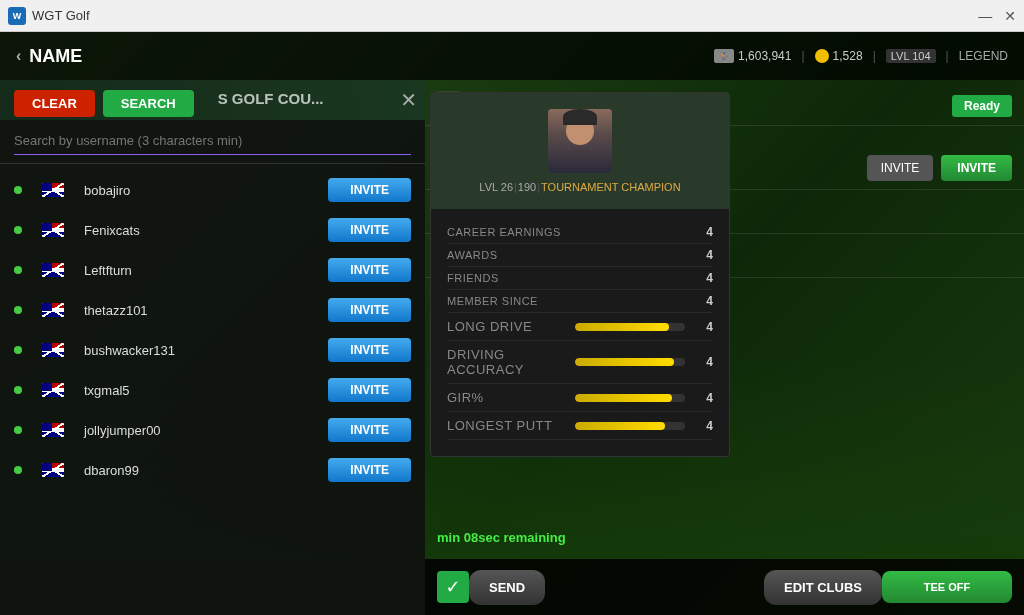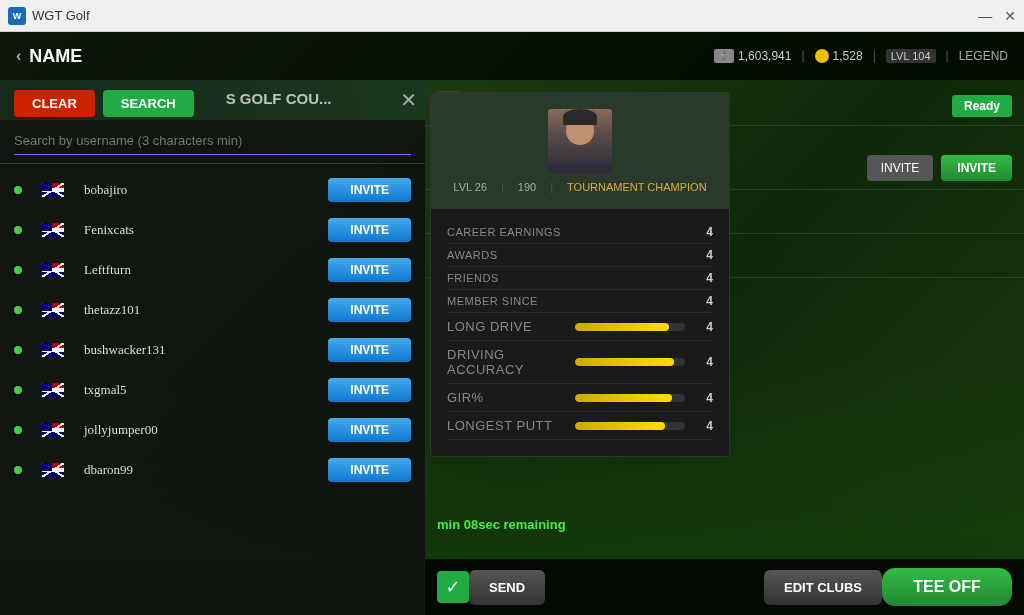--- a/index.html
+++ b/index.html
@@ -221,21 +221,20 @@
     .player-row {
       display: flex;
       align-items: center;
       justify-content: space-between;
       padding: 6px 0;
     }
     .player-left {
       display: flex;
       align-items: center;
       gap: 20px;
-      font-family: Liberation Serif, serif;
     }
     .online-dot {
       width: 8px;
       height: 8px;
       background: #44cc44;
       border-radius: 50%;
       flex-shrink: 0;
     }
     .flag {
       width: 22px;
@@ -342,34 +341,34 @@
       color: white;
       font-size: 18px;
       cursor: pointer;
     }
 
     .bottom-btn {
       background: linear-gradient(180deg, #555, #333);
       color: white;
       border: none;
       padding: 10px 20px;
-      border-radius: 6px;
+      border-radius: 12px;
       font-size: 13px;
       font-weight: bold;
       cursor: pointer;
       text-transform: uppercase;
     }
 
     .tee-off-btn {
       background: linear-gradient(180deg, #33bb44, #228833);
       color: white;
       border: none;
       padding: 10px 30px;
-      border-radius: 13px;
-      font-size: 16px;
+      border-radius: 8px;
+      font-size: 11px;
       font-weight: bold;
       cursor: pointer;
       text-transform: uppercase;
       min-width: 130px;
     }
 
     
     #profile-popup {
       position: absolute;
       top: 60px;
@@ -440,21 +439,21 @@
       text-align: center;
       text-transform: uppercase;
     }
 
     #profile-sub {
       color: #aaa;
       font-size: 11px;
       text-align: center;
       display: flex;
       align-items: center;
-      gap: 14px;
+      gap: 1px;
     }
 
     #profile-sub .divider {
       color: #555;
     }
 
     #profile-title {
       color: #ddaa44;
       font-size: 11px;
     }
@@ -586,21 +585,21 @@
   </div>
 
   <div id="bg-green"></div>
 
   <div id="invite-panel">
     <div id="invite-panel-header">
       <div class="course-title-bg"></div>
       <div id="panel-buttons">
         <button class="btn-clear">CLEAR</button>
         <button class="btn-search">SEARCH</button>
-        <span style="color:white;font-size:15px;font-weight:bold;margin-left:24px;opacity:0.7;">S GOLF COU...</span>
+        <span style="color:white;font-size:15px;font-weight:bold;margin-left:16px;opacity:0.7;">S GOLF COU...</span>
       </div>
       <button id="close-btn">✕</button>
       <input id="search-input" type="text" placeholder="Search by username (3 characters min)" style="">
     </div>
 
     <div id="player-list">
 
     <div class="player-row">
       <div class="player-left">
         <div class="online-dot"></div>
@@ -696,21 +695,21 @@
     </div>
 
     <div style="padding: 8px 12px; display:flex; align-items:center; border-bottom:1px solid rgba(255,255,255,0.1);">
       <span class="number-badge">3</span>
     </div>
 
     <div style="padding: 8px 12px; display:flex; align-items:center; border-bottom:1px solid rgba(255,255,255,0.1);">
       <span class="number-badge">4</span>
     </div>
 
-    <div style="position:absolute;bottom:82px;left:12px;">
+    <div style="position:absolute;bottom:69px;left:12px;">
       <span style="color:#44ee44;font-size:13px;font-weight:bold;">min 08sec remaining</span>
     </div>
   </div>
 
   <div id="bottom-bar">
     <div class="bottom-check">✓</div>
     <button class="bottom-btn">SEND</button>
     <div style="flex:1"></div>
     <button class="bottom-btn">EDIT CLUBS</button>
     <button class="tee-off-btn">TEE OFF</button>

